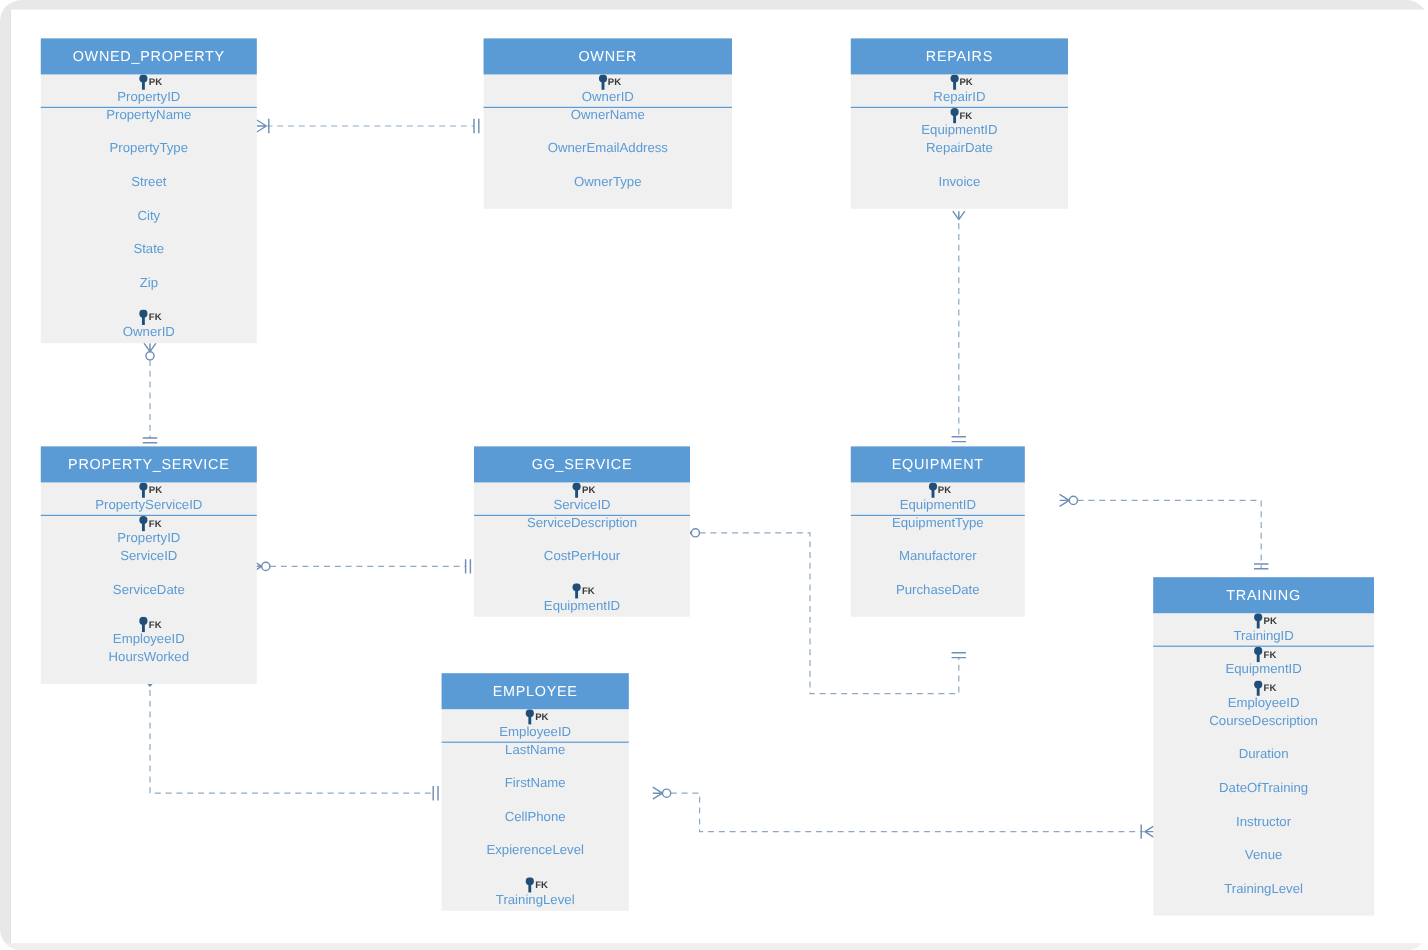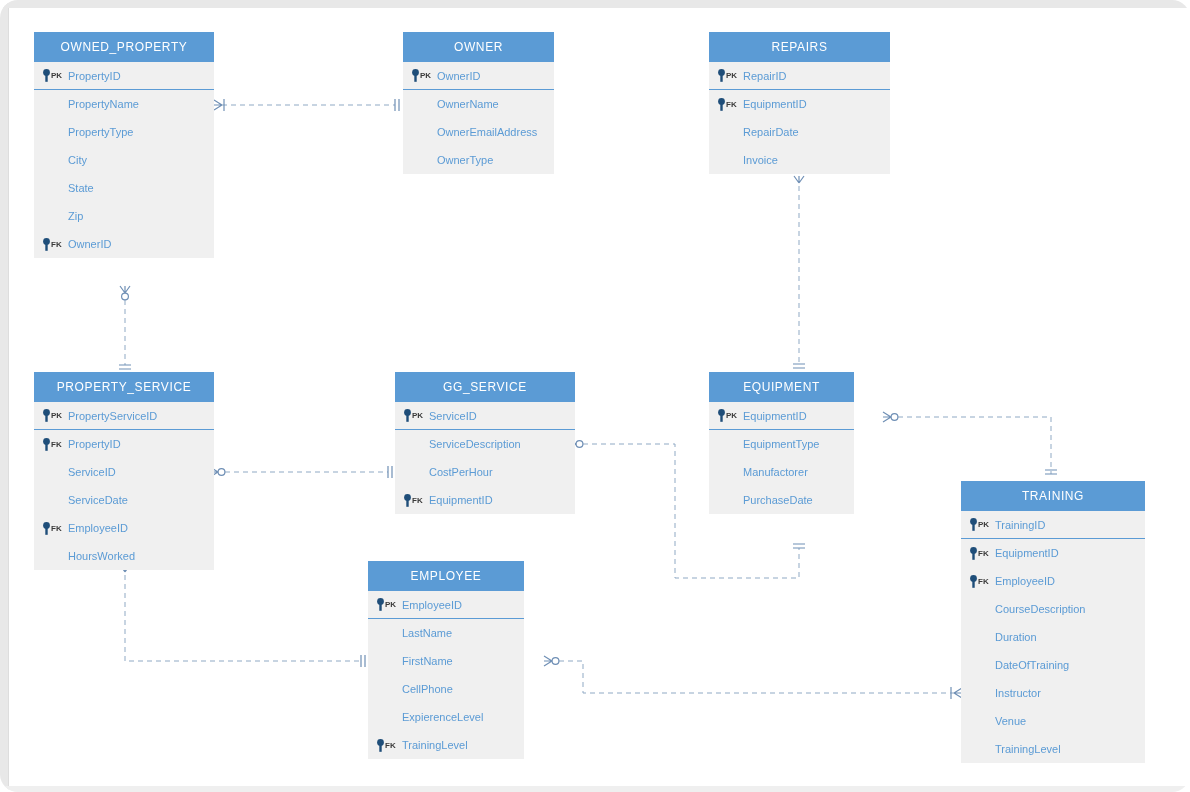--- a/index.html
+++ b/index.html
@@ -59,20 +59,21 @@
     box-sizing: border-box;
   }
   .attr {
     height: 28px;
     display: flex;
     align-items: center;
     box-sizing: border-box;
     position: relative;
     font-size: 11px;
     color: #5b9bd5;
+    flex-direction: column;
   }
   .attr.pk-sep {
     border-bottom: 1px solid #5b9bd5;
   }
   .key-slot {
     width: 34px;
     min-width: 34px;
     display: flex;
     align-items: center;
     justify-content: flex-start;
@@ -250,20 +251,24 @@
           <div class="attr">
             <span class="key-slot"></span>
             <span class="attr-name">PropertyName</span>
           </div>
           <div class="attr">
             <span class="key-slot"></span>
             <span class="attr-name">PropertyType</span>
           </div>
           <div class="attr">
             <span class="key-slot"></span>
+            <span class="attr-name">Street</span>
+          </div>
+          <div class="attr">
+            <span class="key-slot"></span>
             <span class="attr-name">City</span>
           </div>
           <div class="attr">
             <span class="key-slot"></span>
             <span class="attr-name">State</span>
           </div>
           <div class="attr">
             <span class="key-slot"></span>
             <span class="attr-name">Zip</span>
           </div>
@@ -276,21 +281,21 @@
                     <rect x="3.3" y="4.6" width="2.4" height="8.2" fill="#1f4e79"></rect>
                   </svg>
                 </span>
                 <span class="key-label">FK</span>
               </span>
             </span>
             <span class="attr-name">OwnerID</span>
           </div>
         </div>
       </div>
-      <div class="entity" style="left: 403px; top: 32px; width: 151px; text-align: right;">
+      <div class="entity" style="left: 403px; top: 32px; width: 207px; text-align: right;">
         <div class="entity-header">OWNER</div>
         <div>
           <div class="attr pk-sep">
             <span class="key-slot">
               <span class="key-wrap">
                 <span class="key-icon">
                   <svg width="9" height="13" viewBox="0 0 9 13" xmlns="http://www.w3.org/2000/svg">
                     <circle cx="4.5" cy="3.4" r="3.4" fill="#1f4e79"></circle>
                     <rect x="3.3" y="4.6" width="2.4" height="8.2" fill="#1f4e79"></rect>
                   </svg>

